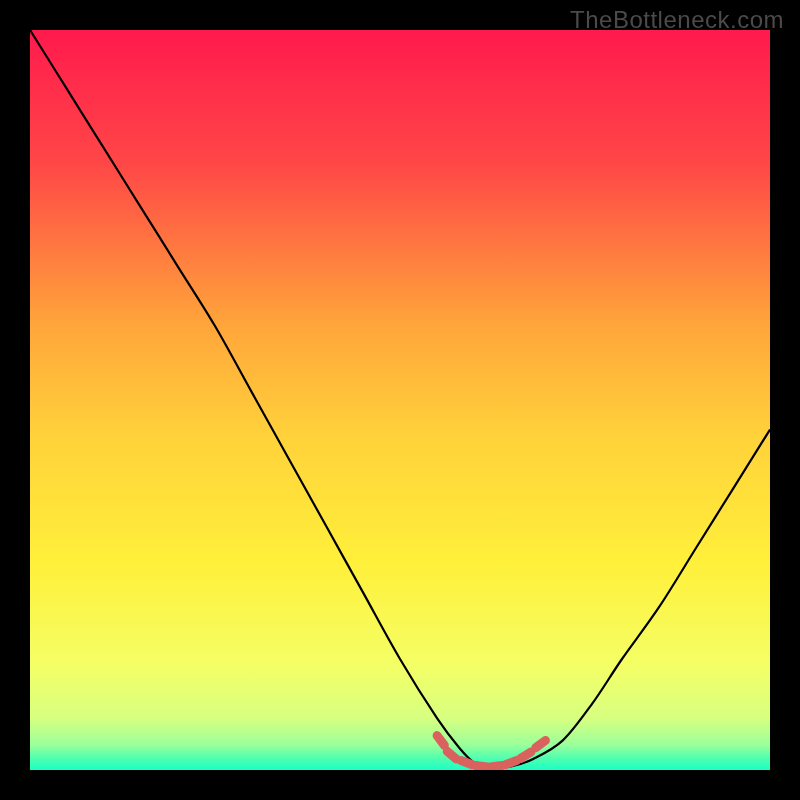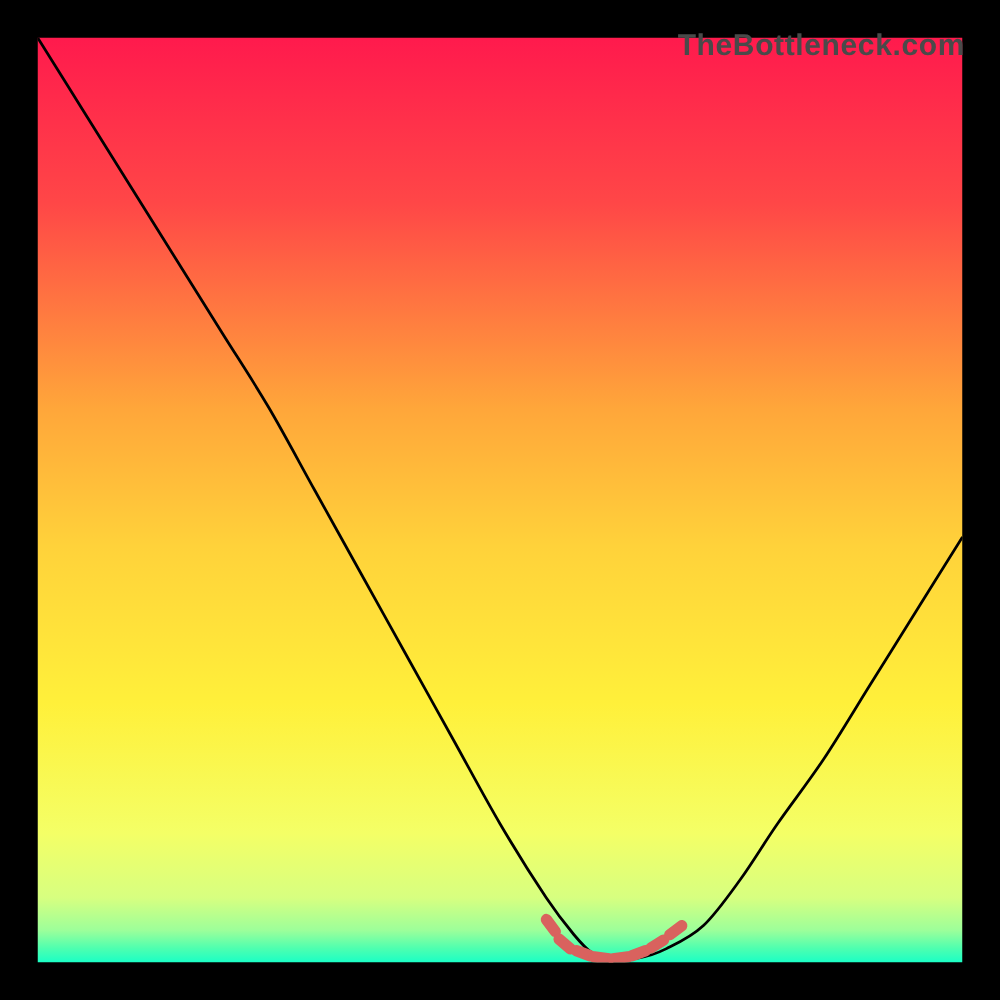--- a/index.html
+++ b/index.html
@@ -13,27 +13,26 @@
   }
   .frame {
     position: relative;
     width: 800px;
     height: 800px;
     background: #000;
   }
   .watermark {
     position: absolute;
     top: 6px;
-    right: 28px;
+    right: 16px;
     color: #4a4a4a;
     font-size: 24px;
-    font-weight: bold;
+    font-weight: normal;
     letter-spacing: 0.5px;
     z-index: 10;
-    margin-top: 17px;
   }
   .plot {
     position: absolute;
     left: 30px;
     top: 30px;
     width: 740px;
     height: 740px;
   }
   svg {
     display: block;

